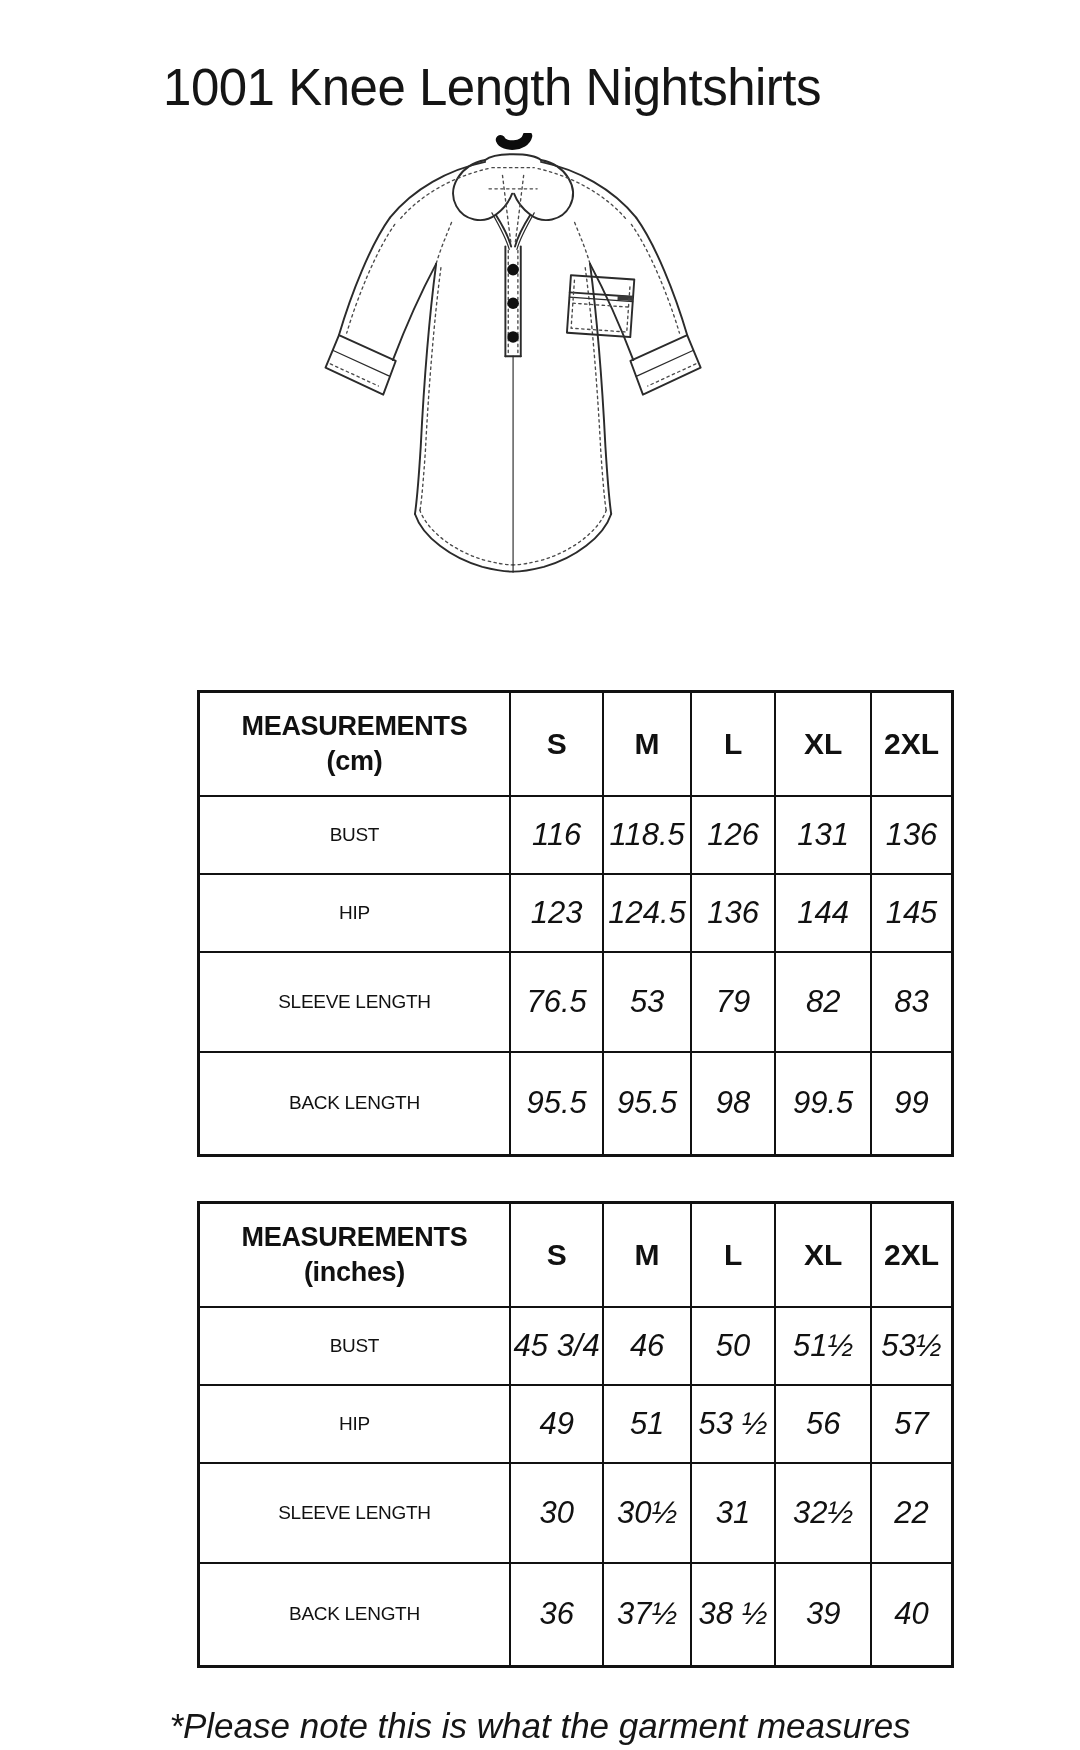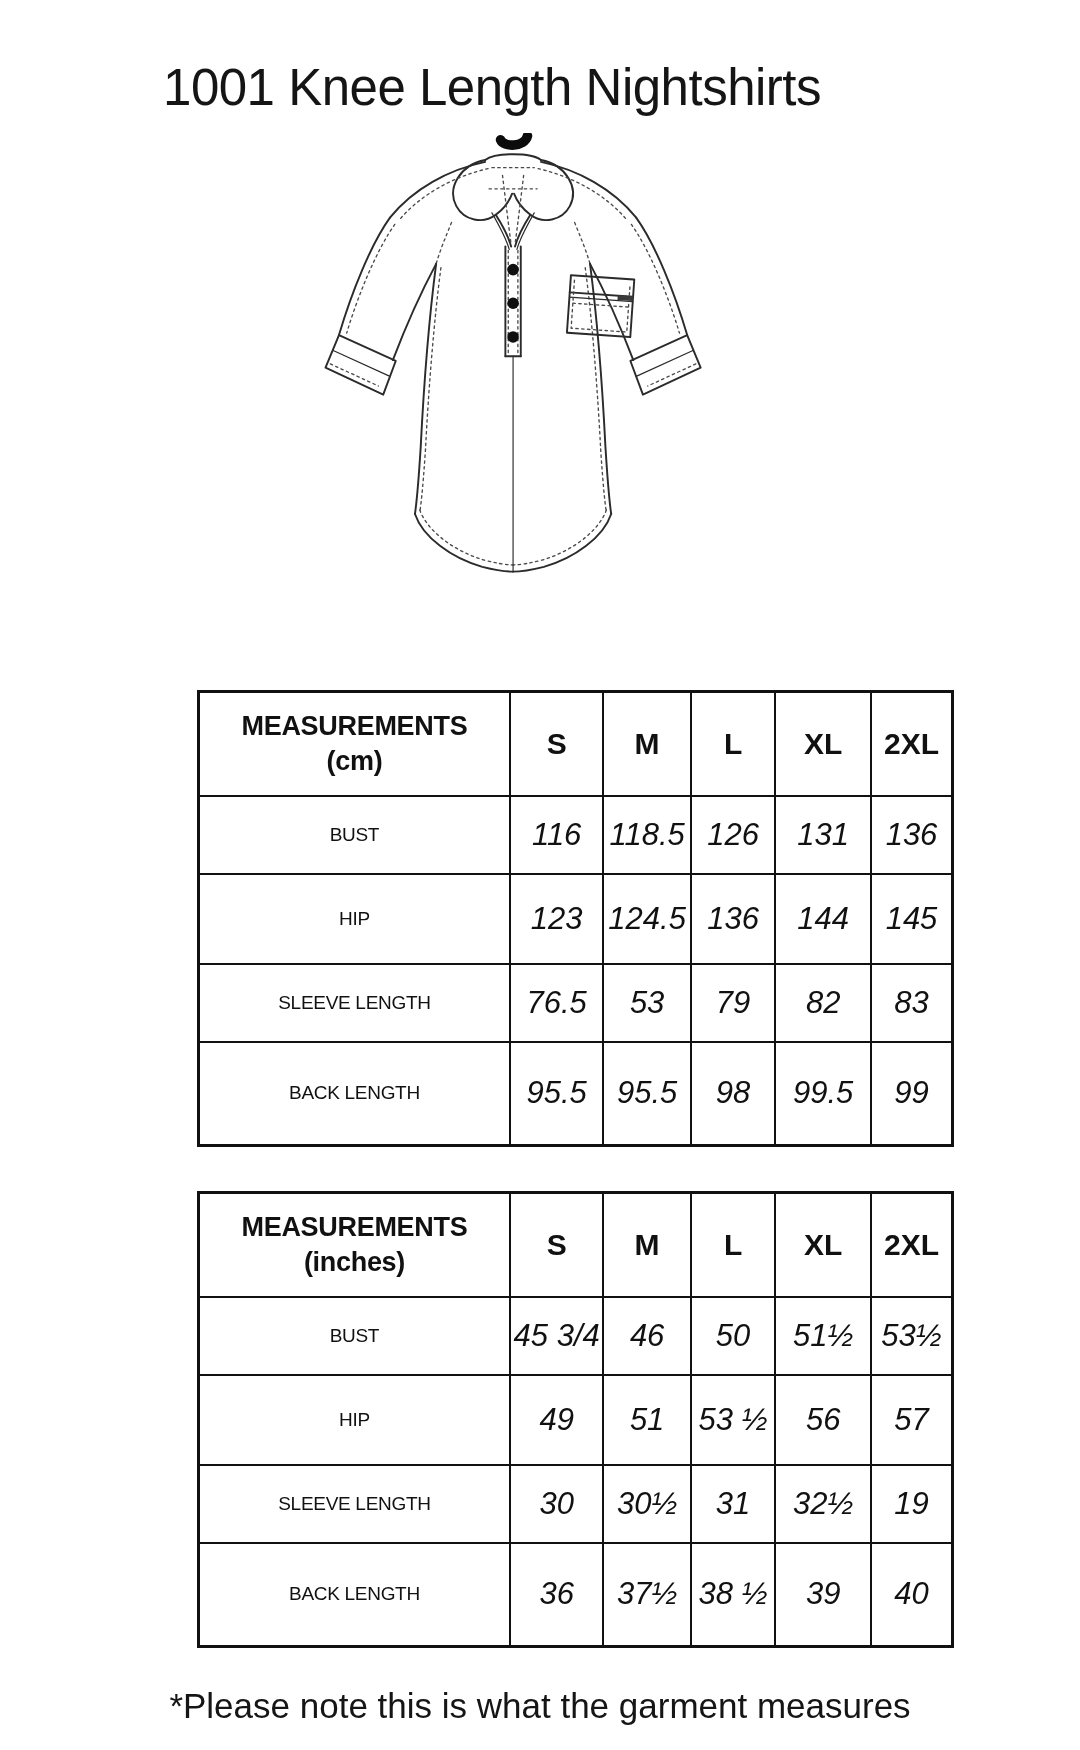--- a/index.html
+++ b/index.html
@@ -37,38 +37,39 @@
   }
   .size-table td{
     border:2px solid #111;
     text-align:center;
     vertical-align:middle;
     padding:0;
     overflow:hidden;
   }
   .size-table tr:nth-child(1){height:104px;}
   .size-table tr:nth-child(2){height:78px;}
-  .size-table tr:nth-child(3){height:90px;margin-top:48px;}
-  .size-table tr:nth-child(4){height:78px;}
+  .size-table tr:nth-child(3){height:78px;margin-top:48px;}
+  .size-table tr:nth-child(4){height:100px;}
   .size-table tr:nth-child(5){height:104px;padding-left:8px;}
 
   .h-measure{font-weight:700;font-size:27px;line-height:1.3;letter-spacing:-0.3px;}
   .h-size{font-weight:700;font-size:30px;}
   .row-label{font-size:19px;font-weight:400;letter-spacing:-0.3px;}
   .cell-value{font-size:31px;font-weight:400;font-style:italic;}
 
   .table-cm{margin-top:76px;}
   .table-in{margin-top:44px;}
 
   .footnote{
     margin-top:38px;
     text-align:center;
     font-size:35px;
     font-weight:400;
     color:#151515;
+    font-style:italic;
   }
 
   .solid{stroke:#2b2b2b;fill:none;stroke-width:2;stroke-linecap:round;stroke-linejoin:round;}
   .thin{stroke:#2b2b2b;fill:none;stroke-width:1.2;stroke-linecap:round;}
   .stitch{stroke:#4a4a4a;fill:none;stroke-width:1.4;stroke-dasharray:2.5 3.6;stroke-linecap:round;}
 </style>
 </head>
 <body>
 
 <h1 class="title">1001 Knee Length Nightshirts</h1>
@@ -239,21 +240,21 @@
         <td class="cell-value">53 ½</td>
         <td class="cell-value">56</td>
         <td class="cell-value">57</td>
       </tr>
       <tr>
         <td class="row-label">SLEEVE LENGTH</td>
         <td class="cell-value">30</td>
         <td class="cell-value">30½</td>
         <td class="cell-value">31</td>
         <td class="cell-value">32½</td>
-        <td class="cell-value">19</td>
+        <td class="cell-value">22</td>
       </tr>
       <tr>
         <td class="row-label">BACK LENGTH</td>
         <td class="cell-value">36</td>
         <td class="cell-value">37½</td>
         <td class="cell-value">38 ½</td>
         <td class="cell-value">39</td>
         <td class="cell-value">40</td>
       </tr>
     </tbody>

